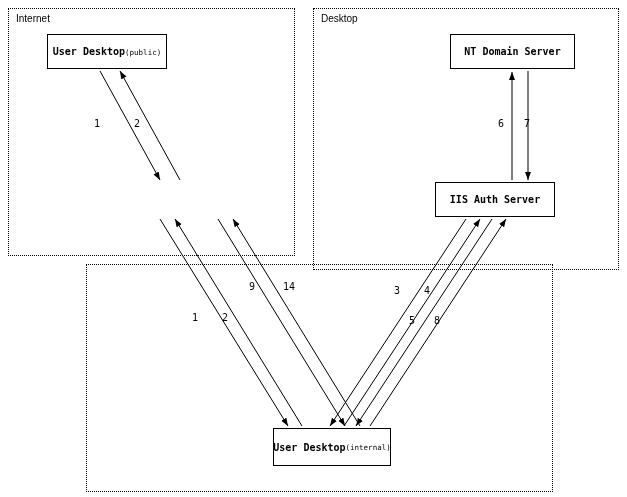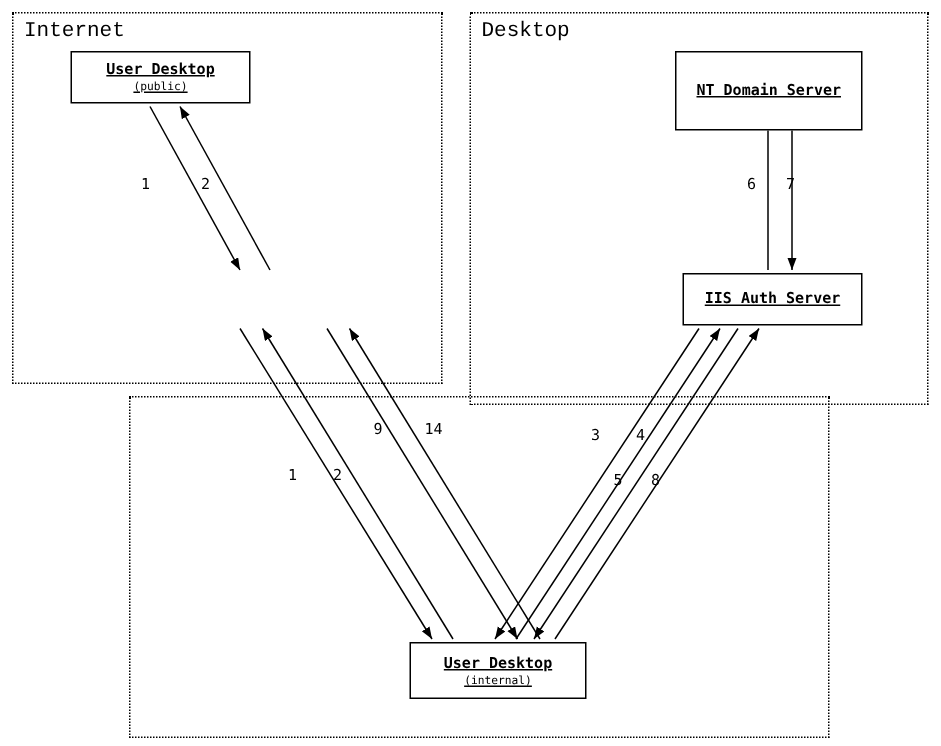--- a/index.html
+++ b/index.html
@@ -15,36 +15,34 @@
     font-family: "DejaVu Sans Mono", monospace;
     overflow: hidden;
   }
   .zone {
     position: absolute;
     border: 1px dotted #000000;
     box-sizing: border-box;
   }
   .zone-label {
     position: absolute;
-    font-family: Liberation Mono, monospace;
-    font-size: 14px;
+    font-family: Liberation Sans, sans-serif;
+    font-size: 10px;
     color: #000000;
     white-space: nowrap;
   }
   .node {
     position: absolute;
     border: 1px solid #000000;
     background: #ffffff;
     box-sizing: border-box;
     display: flex;
-    flex-direction: column;
     align-items: center;
     justify-content: center;
     z-index: 5;
-    text-decoration: underline;
   }
   .node-title {
     font-family: "DejaVu Sans Mono", monospace;
     font-size: 10px;
     font-weight: bold;
     color: #000000;
     white-space: nowrap;
     letter-spacing: 0px;
   }
   .node-sub {
@@ -111,25 +109,25 @@
       <line x1="370" y1="426" x2="506" y2="219" marker-end="url(#ah)"></line>
     </g>
   </svg>
 
   <div class="node" id="node-0" style="left: 47px; top: 34px; width: 120px; height: 35px;">
     <div class="node-title">User Desktop</div>
     <div class="node-sub">(public)</div>
   </div>
 
 
-  <div class="node" id="node-2" style="left: 450px; top: 34px; width: 125px; height: 53px;">
+  <div class="node" id="node-2" style="left: 450px; top: 34px; width: 125px; height: 35px;">
     <div class="node-title">NT Domain Server</div>
   </div>
 
-  <div class="node" id="node-3" style="left: 455px; top: 182px; width: 120px; height: 35px;">
+  <div class="node" id="node-3" style="left: 435px; top: 182px; width: 120px; height: 35px;">
     <div class="node-title">IIS Auth Server</div>
   </div>
 
   <div class="node" id="node-4" style="left: 273px; top: 428px; width: 118px; height: 38px;">
     <div class="node-title">User Desktop</div>
     <div class="node-sub">(internal)</div>
   </div>
 
   <div class="edge-label" id="el-0" style="left: 94px; top: 118px;">1</div>
   <div class="edge-label" id="el-1" style="left: 134px; top: 118px;">2</div>

